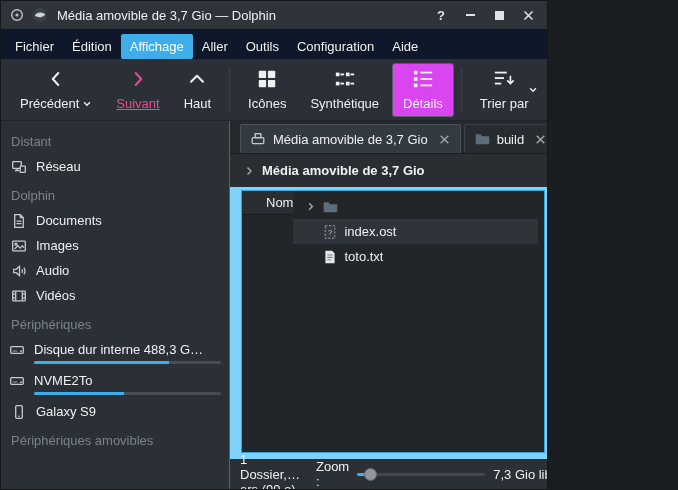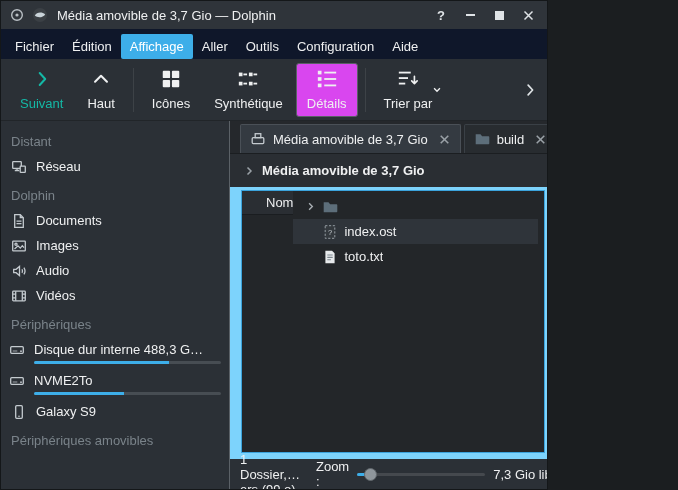--- a/index.html
+++ b/index.html
@@ -20,21 +20,21 @@
 
   
   .menubar{height:30px;flex:none;display:flex;align-items:flex-end;padding:0 5px;background:#0f172a;}
   .menu-item{padding:5px 9px;border-radius:2px;white-space:nowrap;}
   .menu-item.active{background:#3daee9;color:#ffffff;}
 
   
   .toolbar{height:62px;flex:none;display:flex;align-items:center;padding:3px 8px;gap:2px;background:#2b3036;border-bottom:1px solid #212529;}
   .tool{position:relative;height:54px;display:flex;flex-direction:column;align-items:center;justify-content:center;gap:3px;padding:3px 10px;border:1px solid transparent;border-radius:3px;background:transparent;color:#eff0f1;font:inherit;}
   .tool.pressed{background:#d946ef;border-color:#5a6066;}
-  .tool.disabled{color:#14b8a6;}
+  .tool.disabled{color:#ec4899;text-decoration:underline;}
   .tool svg.s22{width:22px;height:22px;}
   .lblrow{display:flex;align-items:center;gap:3px;white-space:nowrap;}
   .caret svg{width:10px;height:10px;display:block;}
   .sort-caret{position:absolute;right:0;top:50%;transform:translateY(-50%);}
   .tsep{width:1px;height:44px;background:#3d4247;margin:0 5px;flex:none;}
   .overflow-btn{margin-left:auto;display:flex;align-items:center;color:#dfe3e6;}
   .overflow-btn svg{width:18px;height:18px;}
 
   
   .content{flex:1;display:flex;min-height:0;}
@@ -128,20 +128,33 @@
     <span class="menu-item">Fichier</span>
     <span class="menu-item">Édition</span>
     <span class="menu-item active">Affichage</span>
     <span class="menu-item">Aller</span>
     <span class="menu-item">Outils</span>
     <span class="menu-item">Configuration</span>
     <span class="menu-item">Aide</span>
   </div>
 
   <div class="toolbar">
+    <button class="tool">
+      <span><svg class="s22" viewBox="0 0 24 24" fill="none" stroke="currentColor" stroke-width="2.2" stroke-linecap="round" stroke-linejoin="round">
+            <path d="M14.5 5.5 8.5 12l6 6.5"></path>
+          </svg></span>
+      <span class="lblrow">
+          <span>Précédent</span>
+          <span class="caret">
+            <svg viewBox="0 0 12 12" fill="none" stroke="currentColor" stroke-width="1.6">
+              <path d="M2.5 4 6 7.5 9.5 4"></path>
+            </svg>
+          </span>
+        </span>
+    </button>
     <button class="tool disabled">
       <span><svg class="s22" viewBox="0 0 24 24" fill="none" stroke="currentColor" stroke-width="2.2" stroke-linecap="round" stroke-linejoin="round">
             <path d="M9.5 5.5 15.5 12l-6 6.5"></path>
           </svg></span>
       <span class="lblrow">
           <span>Suivant</span>
         </span>
     </button>
     <button class="tool">
       <span><svg class="s22" viewBox="0 0 24 24" fill="none" stroke="currentColor" stroke-width="2.2" stroke-linecap="round" stroke-linejoin="round">

